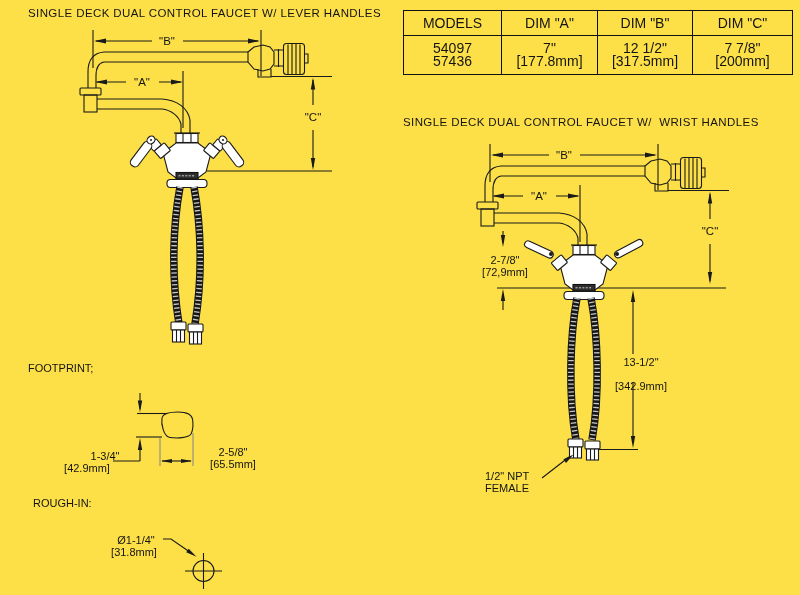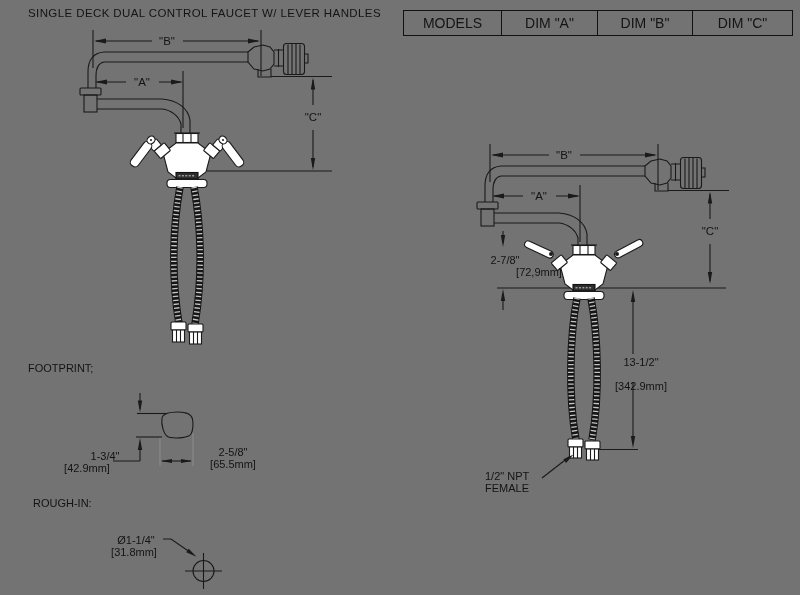--- a/index.html
+++ b/index.html
@@ -1,17 +1,17 @@
 <!DOCTYPE html>
 <html><head>
 <meta charset="utf-8">
 <style>
   html,body{margin:0;padding:0;background:#fff;}
   #sheet{
-    position:relative;width:800px;height:595px;background:#737373;overflow:hidden;
+    position:relative;width:800px;height:595px;background:#fde047;overflow:hidden;
     font-family:"Liberation Sans","DejaVu Sans",sans-serif;color:#111;
   }
   #artwork{position:absolute;left:0;top:0;}
   .lbl{position:absolute;font-size:11px;line-height:12px;white-space:pre;color:#141414;}
   .c{transform:translateX(-50%);text-align:center;}
   .title{font-size:11.5px;letter-spacing:.4px;}
   .dimletter{font-size:11.5px;}
   table#spec{
     position:absolute;left:403px;top:10px;width:389px;border-collapse:collapse;
     font-size:14px;color:#141414;table-layout:fixed;
@@ -174,26 +174,27 @@
       <circle cx="203.5" cy="571" r="10.5"></circle>
       <path d="M203.5,553 V589 M185,571 H222"></path>
     </g>
   </svg>
 
   <span class="lbl title" style="left:28px;top:7px;">SINGLE DECK DUAL CONTROL FAUCET W/ LEVER HANDLES</span>
   <span class="lbl dimletter c" style="left:167px;top:35px;">"B"</span>
   <span class="lbl dimletter c" style="left:142px;top:76px;">"A"</span>
   <span class="lbl dimletter c" style="left:313px;top:111px;">"C"</span>
 
+  <span class="lbl title" style="left:403px;top:116px;">SINGLE DECK DUAL CONTROL FAUCET W/  WRIST HANDLES</span>
   <span class="lbl dimletter c" style="left:564px;top:149px;">"B"</span>
   <span class="lbl dimletter c" style="left:539px;top:190px;">"A"</span>
   <span class="lbl dimletter c" style="left:710px;top:225px;">"C"</span>
 
   <span class="lbl c" style="left:505px;top:254px;">2-7/8"</span>
-  <span class="lbl c" style="left:505px;top:266px;margin-left:34px;">[72,9mm]</span>
+  <span class="lbl c" style="left:505px;top:266px;">[72,9mm]</span>
 
   <span class="lbl c" style="left:641px;top:356px;">13-1/2"</span>
   <span class="lbl c" style="left:641px;top:380px;">[342.9mm]</span>
 
   <span class="lbl" style="left:485px;top:470px;">1/2" NPT</span>
   <span class="lbl" style="left:485px;top:482px;">FEMALE</span>
 
   <span class="lbl" style="left:28px;top:362px;">FOOTPRINT;</span>
   <span class="lbl c" style="left:105px;top:450px;">1-3/4"</span>
   <span class="lbl c" style="left:87px;top:462px;">[42.9mm]</span>
@@ -213,16 +214,34 @@
     </colgroup>
     <thead>
       <tr>
         <th>MODELS</th>
         <th>DIM "A"</th>
         <th>DIM "B"</th>
         <th>DIM "C"</th>
       </tr>
     </thead>
     <tbody>
+      <tr>
+        <td>
+          <span class="cell-line">54097</span>
+          <span class="cell-line">57436</span>
+        </td>
+        <td>
+          <span class="cell-line">7"</span>
+          <span class="cell-line">[177.8mm]</span>
+        </td>
+        <td>
+          <span class="cell-line">12 1/2"</span>
+          <span class="cell-line">[317.5mm]</span>
+        </td>
+        <td>
+          <span class="cell-line">7 7/8"</span>
+          <span class="cell-line">[200mm]</span>
+        </td>
+      </tr>
     </tbody>
   </table>
 
 </div>
 
 </body></html>

